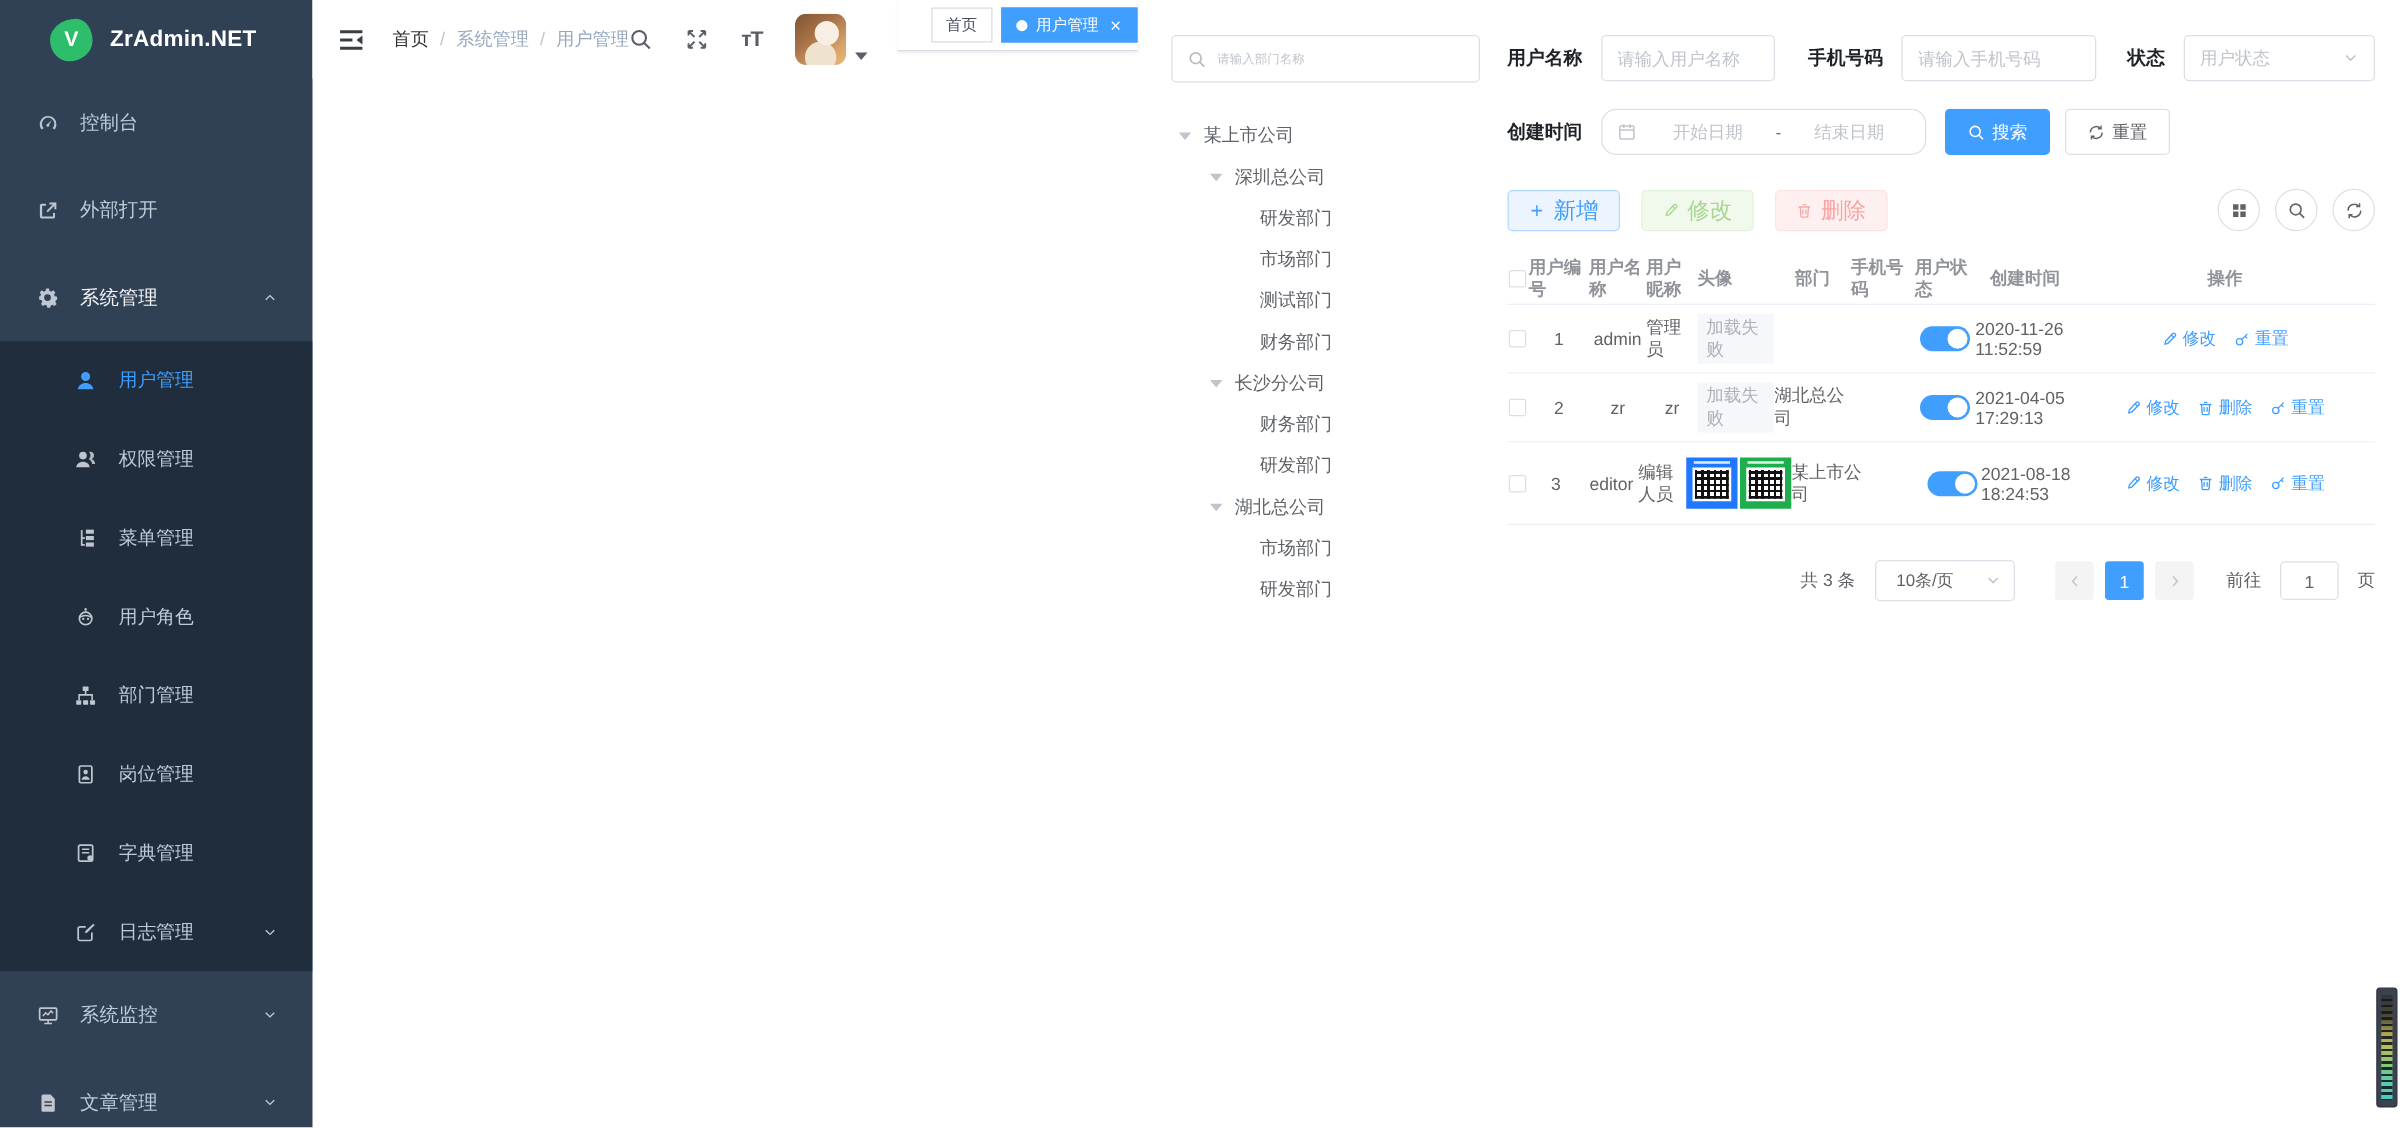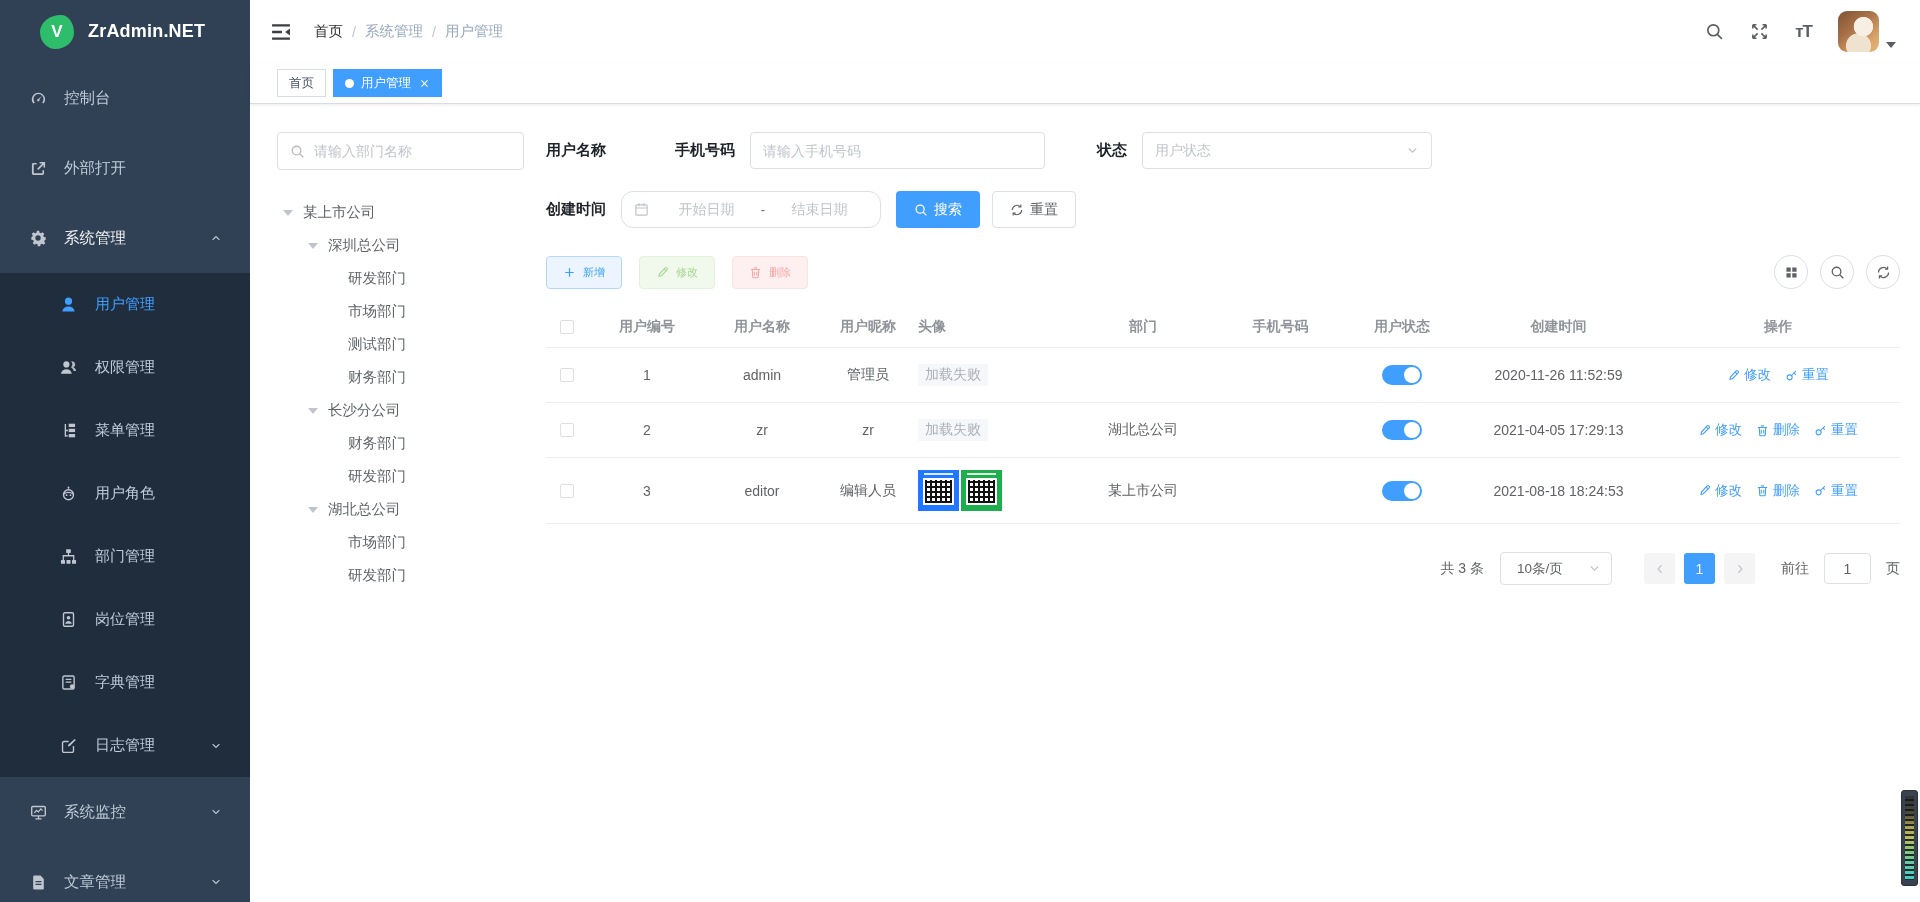--- a/index.html
+++ b/index.html
@@ -15,21 +15,21 @@
   .sb-item .sb-ico { width:17px; height:17px; margin-right:17px; color:#c0c6cf; flex-shrink:0; }
   .sb-item.open { color:#f4f4f5; }
   .sb-arrow { width:12px; height:12px; margin-left:auto; color:#bfcbd9; }
   .sb-sub { background:#1f2d3d; }
   .sb-sub .sb-item { height:63px; padding-left:60px; font-size:15px; }
   .sb-sub .sb-item .sb-ico { margin-right:18px; }
   .sb-item.active { color:#409eff; }
   .sb-item.active .sb-ico { color:#409eff; }
 
   
-  .main-col { flex:1; display:flex; flex-direction:column; min-width:0; }
+  .main-col { flex:1; display:flex; flex-direction:row; min-width:0; }
   .topbar { height:63px; display:flex; align-items:center; padding:0 24px 0 20px; background:#fff; }
   .fold-btn { width:22px; height:22px; color:#3a3f45; cursor:pointer; margin-right:22px; }
   .crumbs { display:flex; align-items:center; gap:9px; font-size:14.5px; }
   .crumb-first { color:#303133; font-weight:500; }
   .crumb-sep { color:#c0c4cc; }
   .crumb { color:#97a8be; }
   .top-right { margin-left:auto; display:flex; align-items:center; gap:26px; }
   .hd-ico { width:19px; height:19px; color:#5a5e66; cursor:pointer; }
   .font-ico { font-size:17px; color:#5a5e66; font-weight:bold; cursor:pointer; letter-spacing:-1px; }
   .avatar-wrap { display:flex; align-items:flex-end; gap:7px; cursor:pointer; }
@@ -48,21 +48,21 @@
   .tab-dot { width:9px; height:9px; border-radius:50%; background:#fff; margin-right:7px; }
   .tab-close { width:11px; height:11px; margin-left:8px; color:#fff; }
 
   
   .content { flex:1; display:flex; padding:28px 20px 0 27px; gap:22px; overflow:hidden; }
 
   
   .tree-panel { width:247px; flex-shrink:0; }
   .tree-search { height:38px; border:1px solid #dcdfe6; border-radius:4px; display:flex; align-items:center; padding:0 12px; gap:9px; }
   .tree-search .hd-ico { width:15px; height:15px; color:#b6bac1; }
-  .tree-search input { border:none; outline:none; flex:1; font-size:14px; color:#404040; font-family:inherit; min-width:0; }
+  .tree-search input { border:none; outline:none; flex:1; font-size:10px; color:#404040; font-family:inherit; min-width:0; }
   .tree-search input::placeholder { color:#c0c4cc; }
   .tree { margin-top:26px; }
   .tree-node { height:33px; display:flex; align-items:center; font-size:14.5px; color:#5f6368; cursor:pointer; }
   .tree-node.lv0 { padding-left:6px; }
   .tree-node.lv1 { padding-left:31px;font-family:Liberation Serif, serif; }
   .tree-node.lv2 { padding-left:71px; }
   .tree-caret { width:0; height:0; border-left:5px solid transparent; border-right:5px solid transparent; border-top:6px solid #c0c4cc; margin-right:10px; }
 
   
   .work { flex:1; min-width:0; }
@@ -78,21 +78,21 @@
   .date-ico { width:15px; height:15px; color:#c0c4cc; margin-right:9px; flex-shrink:0; }
   .date-ph { color:#c0c4cc; font-size:14px; flex:1; text-align:center; white-space:nowrap; }
   .date-sep { color:#606266; font-size:13px; padding:0 6px; }
   .btn { height:37px; border-radius:4px; display:inline-flex; align-items:center; justify-content:center; font-size:14px; cursor:pointer; border:1px solid transparent; padding:0 17px; gap:6px; white-space:nowrap; }
   .btn .b-ico { width:14px; height:14px; }
   .btn-primary { background:#409eff; color:#fff; margin-left:15px; }
   .btn-default { background:#fff; border-color:#dcdfe6; color:#606266; margin-left:12px; }
 
   
   .toolbar { display:flex; align-items:center; margin:27px 0 17px; }
-  .tbtn { height:33px; border-radius:4px; display:inline-flex; align-items:center; padding:0 16px; gap:7px; font-size:11px; cursor:pointer; }
+  .tbtn { height:33px; border-radius:4px; display:inline-flex; align-items:center; padding:0 16px; gap:7px; font-size:18px; cursor:pointer; }
   .tbtn .b-ico { width:13px; height:13px; }
   .tbtn-add { background:#ecf5ff; border:1px solid #b3d8ff; color:#409eff; }
   .tbtn-edit { background:#f0f9eb; border:1px solid #e1f3d8; color:#a8d694; margin-left:17px; cursor:not-allowed; }
   .tbtn-del { background:#fef0f0; border:1px solid #fde2e2; color:#f7a5a5; margin-left:17px; cursor:not-allowed; }
   .tool-right { margin-left:auto; display:flex; gap:12px; }
   .circ { width:34px; height:34px; border-radius:50%; border:1px solid #dcdfe6; background:#fff; display:flex; align-items:center; justify-content:center; cursor:pointer; }
   .circ svg { width:15px; height:15px; color:#5f6368; }
 
   
   .utable { width:100%; }
@@ -457,20 +457,23 @@
         <div class="tree-node lv2">
             <span>研发部门</span>
           </div>
       </div>
     </div>
 
     <div class="work">
 
       <div class="f-row">
         <span class="f-label">用户名称</span>
+        <div class="f-input w-user">
+          <input placeholder="请输入用户名称" style="">
+        </div>
         <span class="gap-a"></span>
         <span class="f-label">手机号码</span>
         <div class="f-input w-phone">
           <input placeholder="请输入手机号码" style="">
         </div>
         <span class="gap-b"></span>
         <span class="f-label">状态</span>
         <div class="f-input w-status">
           <span class="sel-text">用户状态</span>
           <svg class="sel-chev">

